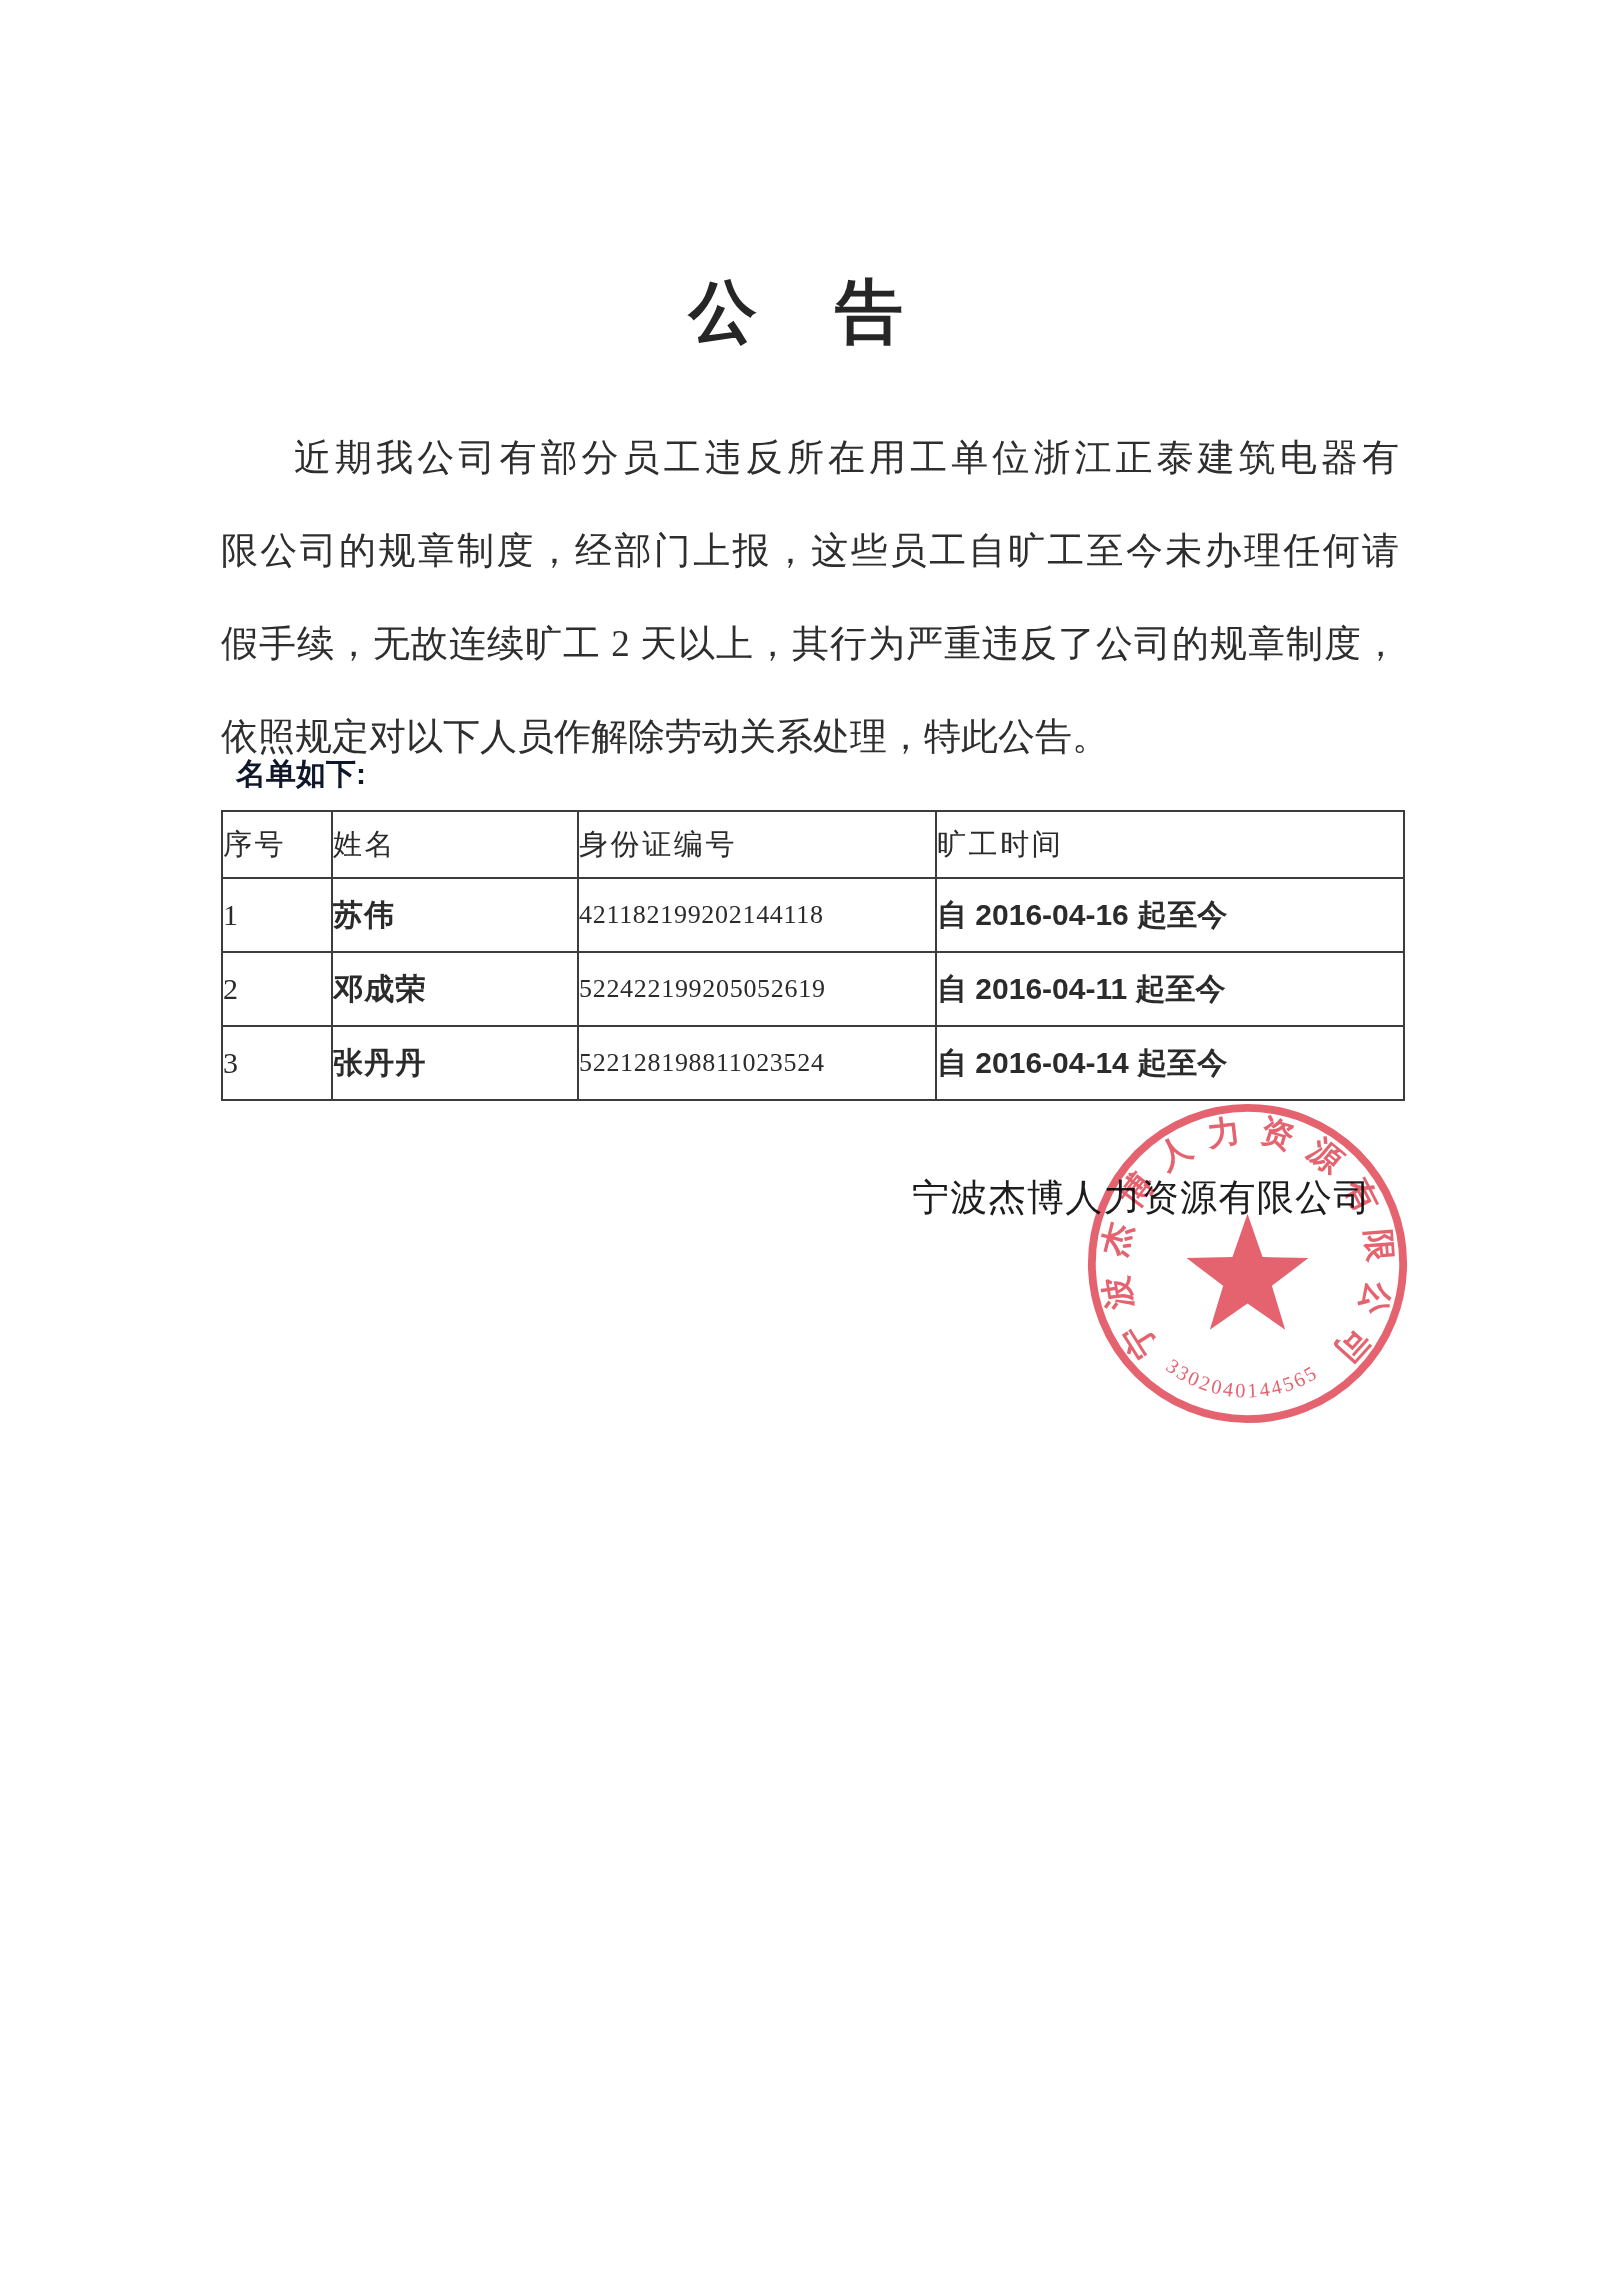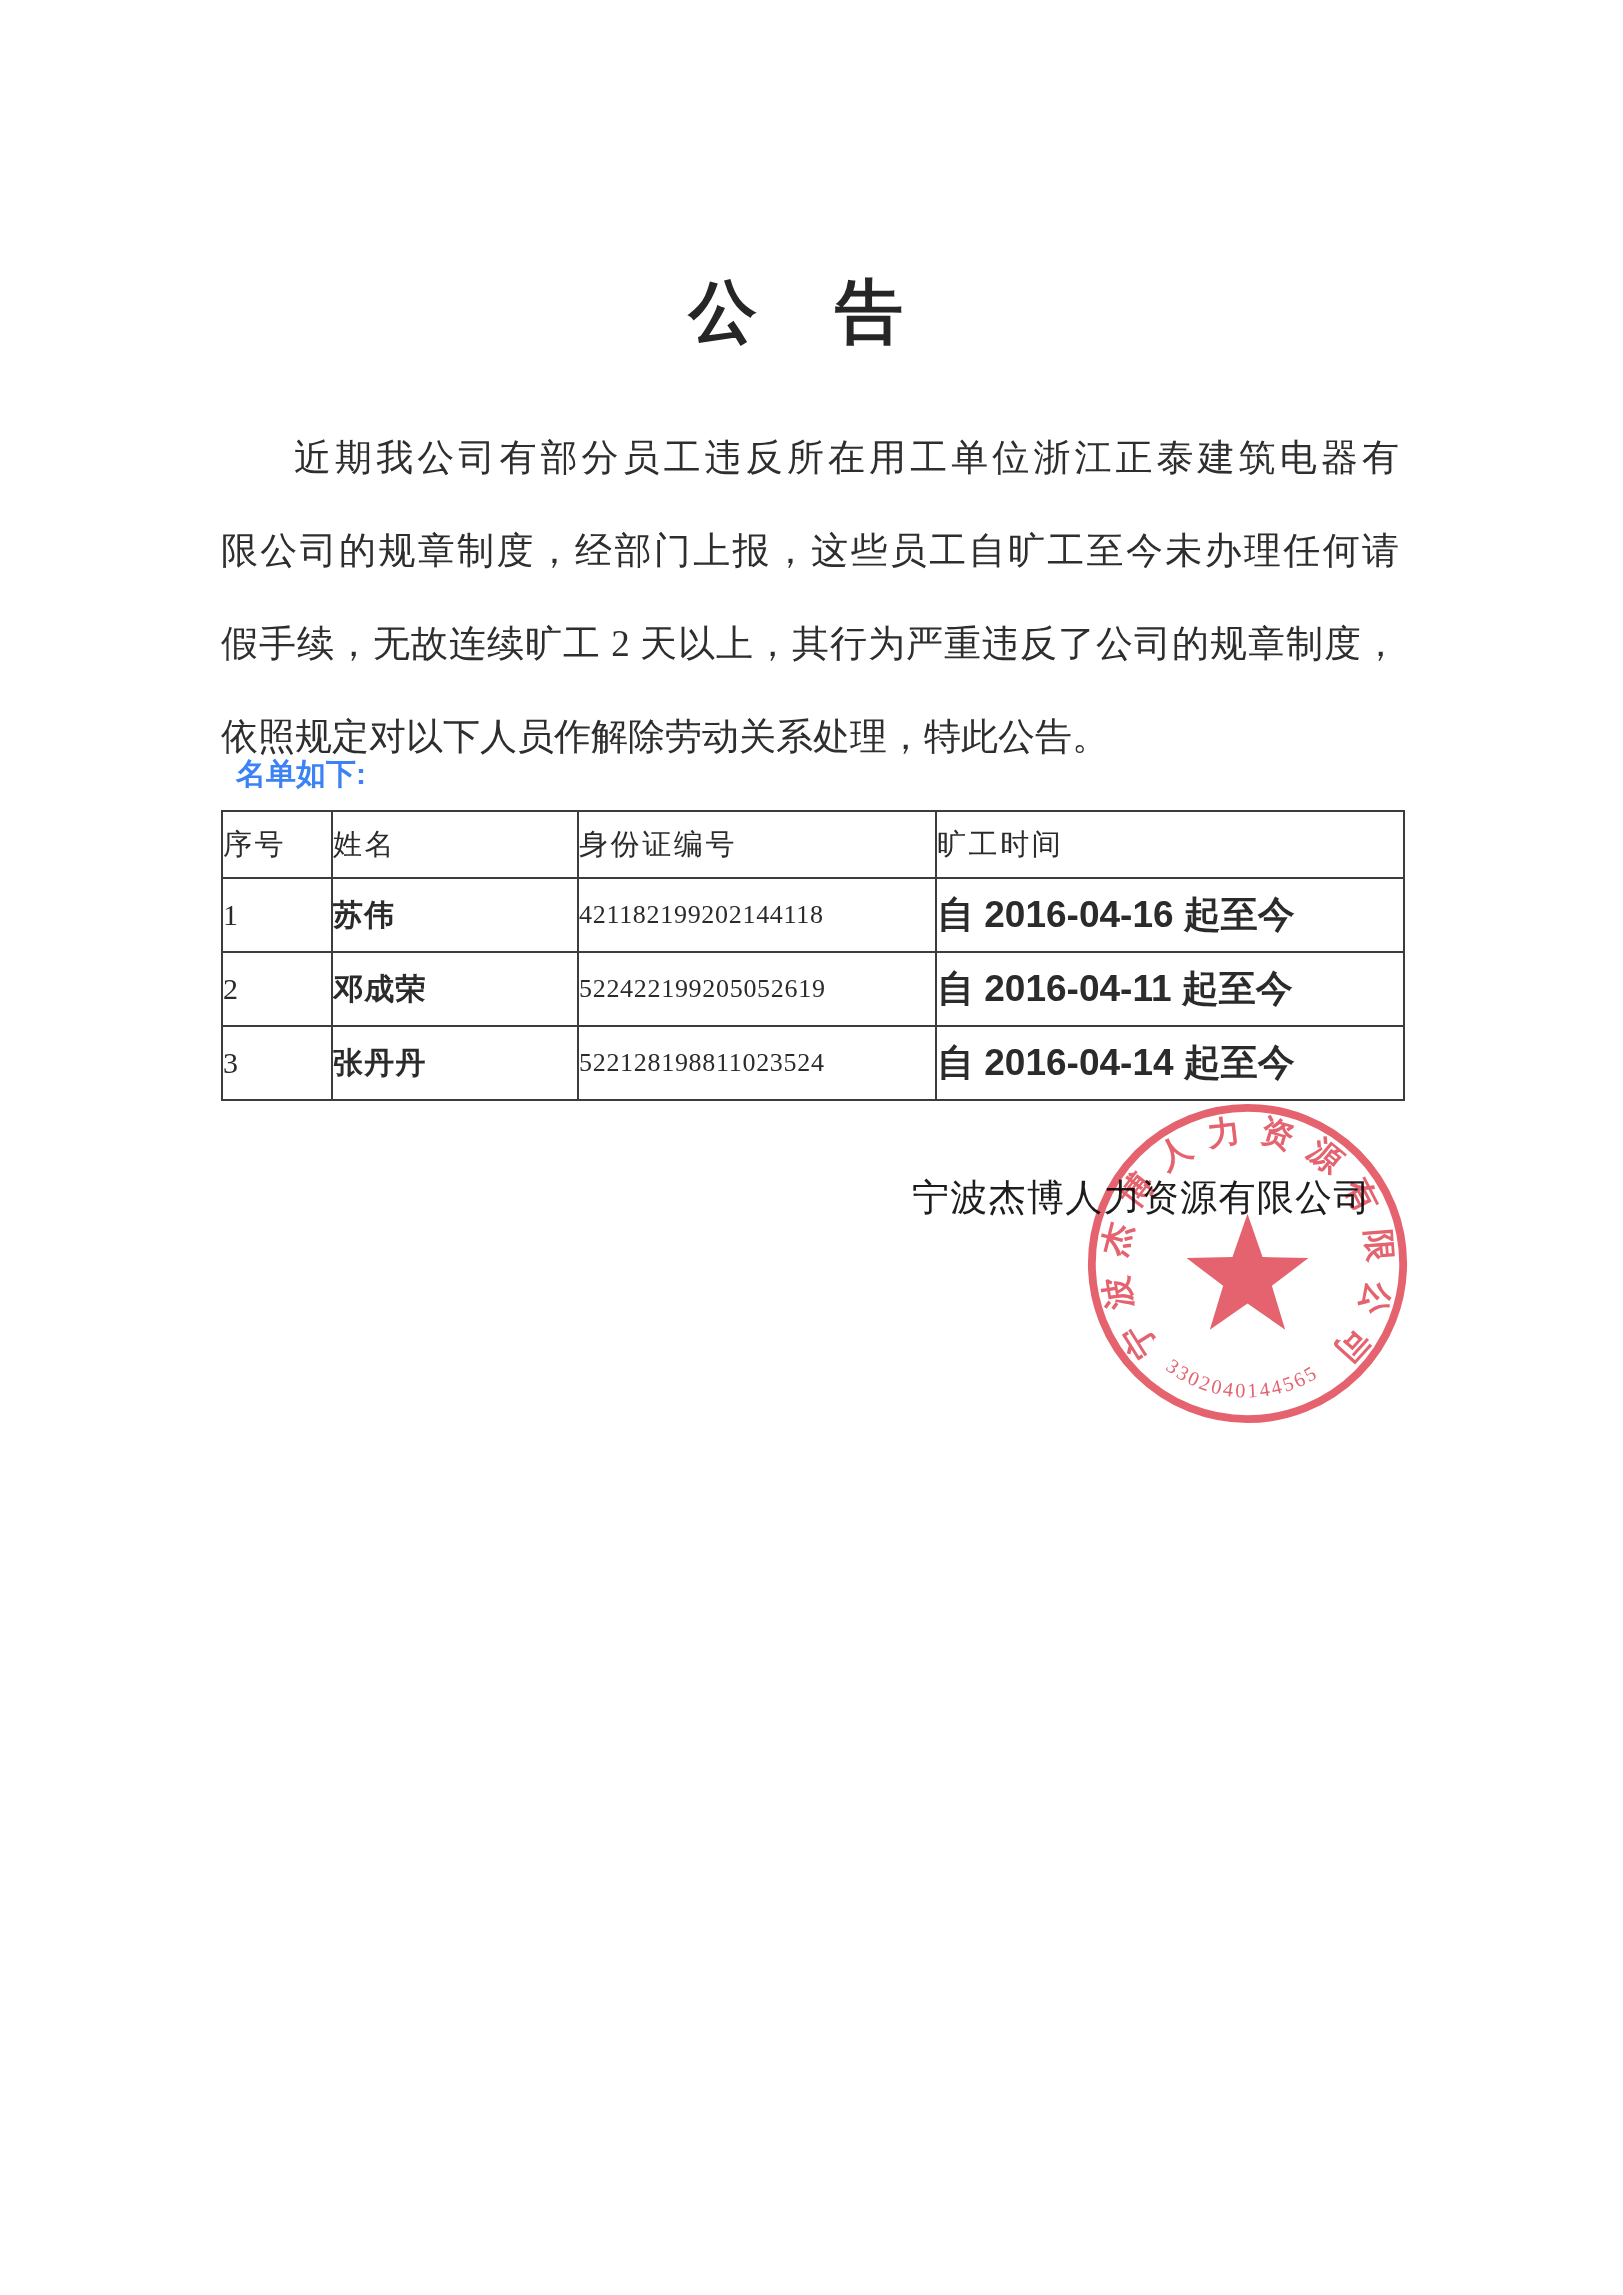--- a/index.html
+++ b/index.html
@@ -35,21 +35,21 @@
     white-space:nowrap;
   }
   .body-line.first{padding-left:73px;}
   .body-line.last{text-align-last:left;}
   .list-label{
     position:absolute;
     left:236px;top:754px;
     font-family:"Liberation Sans", sans-serif;
     font-weight:700;
     font-size:30px;
-    color:#3b82f6;
+    color:#0f172a;
   }
   table.absence{
     position:absolute;
     left:221px;top:810px;
     width:1182px;
     border-collapse:collapse;
     table-layout:fixed;
   }
   table.absence th, table.absence td{
     border:2px solid #3c3c3c;
@@ -70,21 +70,21 @@
   td.cell-name{
     font-family:"Liberation Sans", sans-serif;
     font-weight:700;
     font-size:30px;
     letter-spacing:1.3px;
   }
   td.cell-id{font-size:26px;letter-spacing:0.7px;}
   td.cell-absence{
     font-family:"Liberation Sans", sans-serif;
     font-weight:700;
-    font-size:37px;
+    font-size:30px;
   }
   .sig-company{
     position:absolute;
     left:912px;top:1173px;
     font-size:37px;
     color:#1d1d1d;
     letter-spacing:1.3px;
     white-space:nowrap;
   }
   .sig-date{

